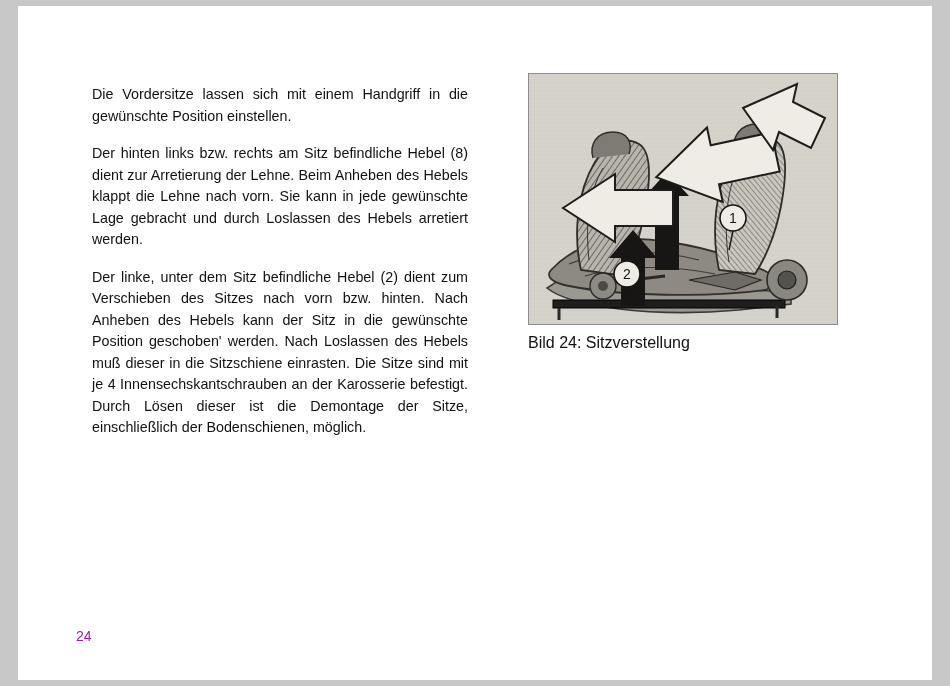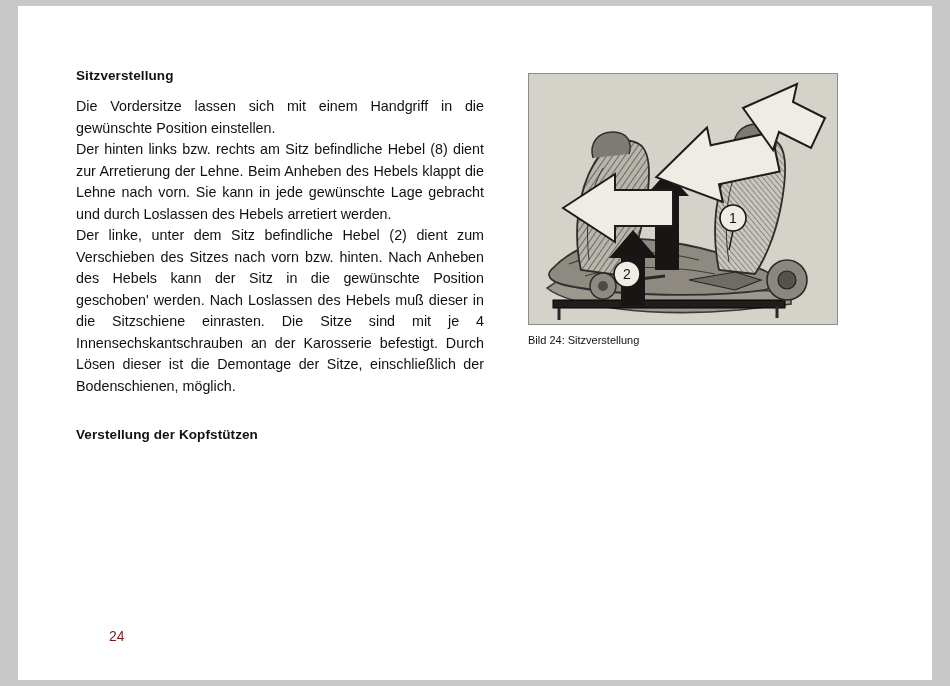--- a/index.html
+++ b/index.html
@@ -41,21 +41,21 @@
     letter-spacing: 0.1px;
     color: #111;
   }
   h2.section-title.second {
     margin-top: 30px;
     margin-bottom: 14px;
   }
   p.body-text {
     font-size: 14.3px;
     line-height: 21.5px;
-    margin: 0;
+    margin: 16px;
     text-align: justify;
     color: #111;
     hyphens: manual;
   }
   p.body-text + p.body-text {
     margin-top: 0;
   }
   .col-right {
     position: absolute;
     left: 452px;
@@ -65,51 +65,48 @@
   .figure-box {
     width: 308px;
     height: 250px;
     border: 1px solid #8c8c8c;
     background: #d9d6cf;
     position: relative;
     overflow: hidden;
   }
   .figure-caption {
     margin-top: 9px;
-    font-size: 11px;
+    font-size: 16px;
     color: #111;
   }
   .page-number {
     position: absolute;
     left: 58px;
     top: 622px;
     font-size: 14px;
-    color: #7f1d1d;
-    margin-left: 33px;
+    color: #a21caf;
   }
   svg.fig {
     display: block;
   }
 </style>
 </head>
 <body>
 
 <div class="page">
 
   <div class="content">
 
     <div class="col-left">
 
-      <h2 class="section-title">Sitzverstellung</h2>
 
       <p class="body-text">Die Vordersitze lassen sich mit einem Handgriff in die gewünschte Position einstellen.</p>
       <p class="body-text">Der hinten links bzw. rechts am Sitz befindliche Hebel (8) dient zur Arretierung der Lehne. Beim Anheben des Hebels klappt die Lehne nach vorn. Sie kann in jede gewünschte Lage gebracht und durch Loslassen des Hebels arretiert werden.</p>
       <p class="body-text">Der linke, unter dem Sitz befindliche Hebel (2) dient zum Verschieben des Sitzes nach vorn bzw. hinten. Nach Anheben des Hebels kann der Sitz in die gewünschte Position geschoben' werden. Nach Loslassen des Hebels muß dieser in die Sitzschiene einrasten. Die Sitze sind mit je 4 Innensechskantschrauben an der Karosserie befestigt. Durch Lösen dieser ist die Demontage der Sitze, einschließlich der Bodenschienen, möglich.</p>
 
-      <h2 class="section-title second">Verstellung der Kopfstützen</h2>
 
 
     </div>
 
     <div class="col-right">
 
       <div class="figure-box">
         <svg class="fig" width="308" height="250" viewBox="0 0 308 250">
           <defs>
             <pattern id="noise" width="4" height="4" patternUnits="userSpaceOnUse">

